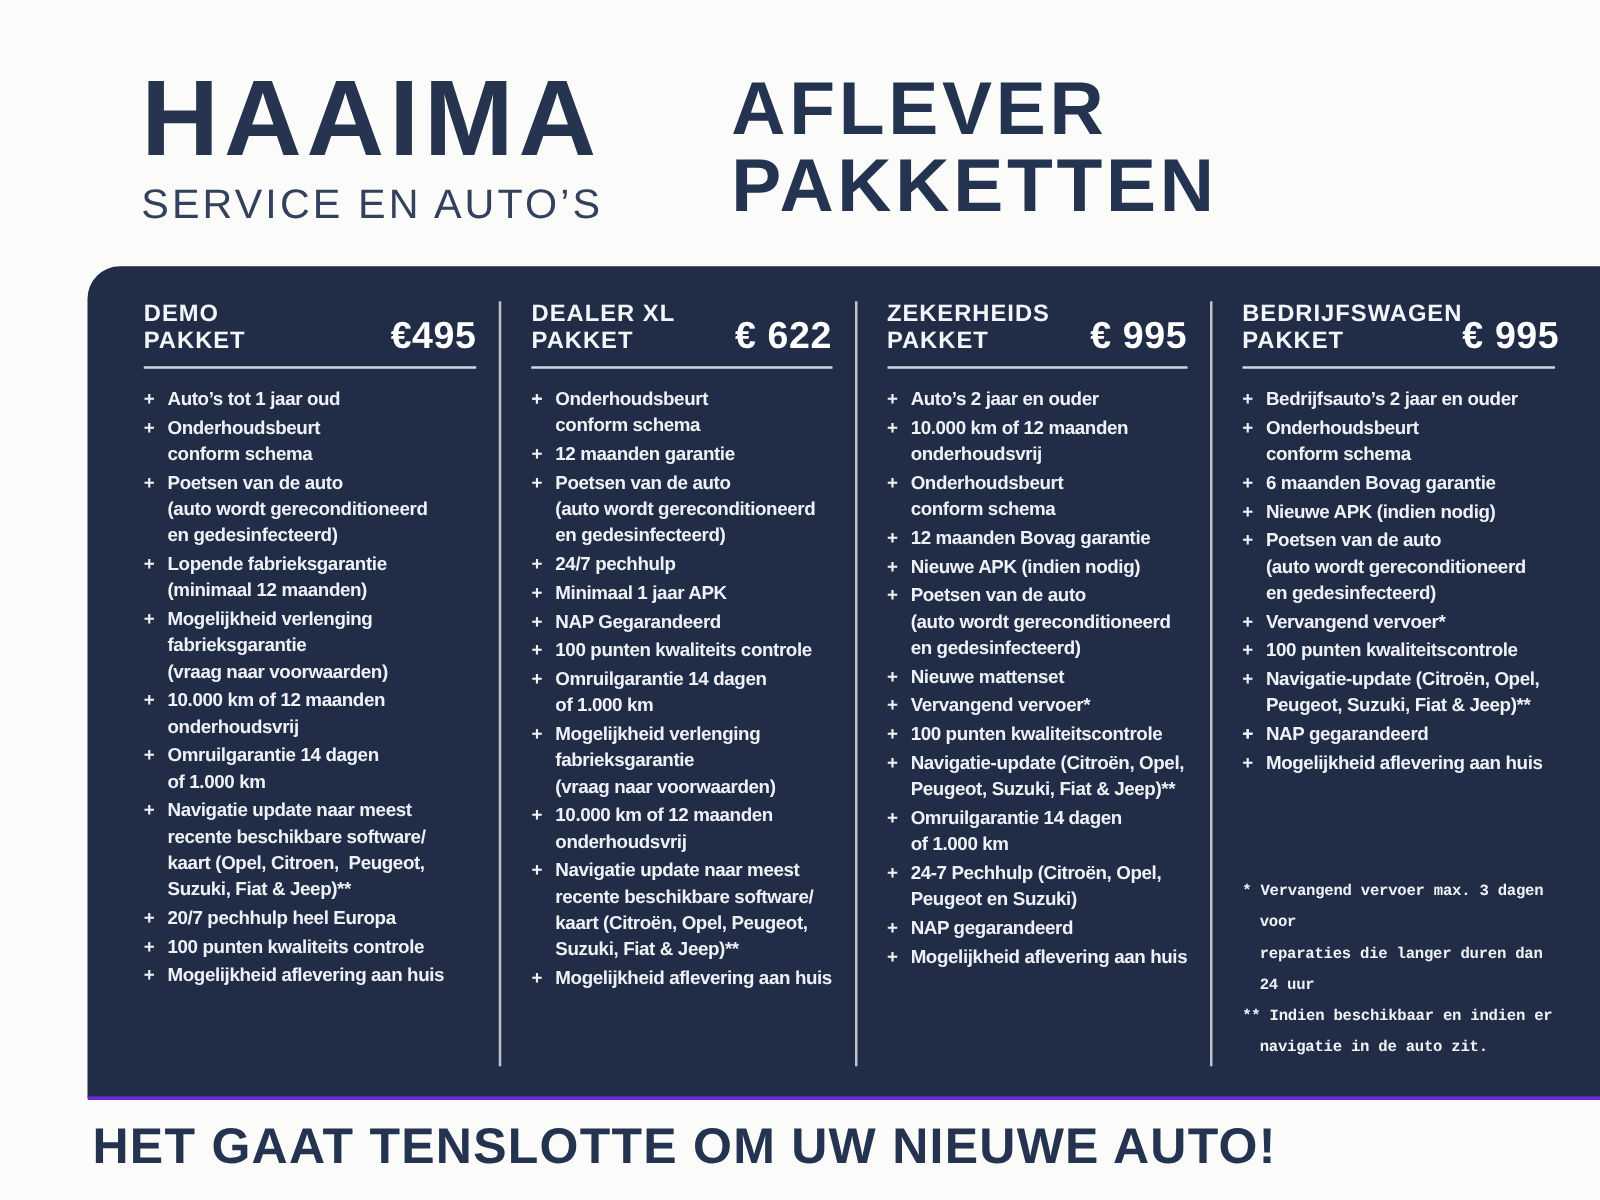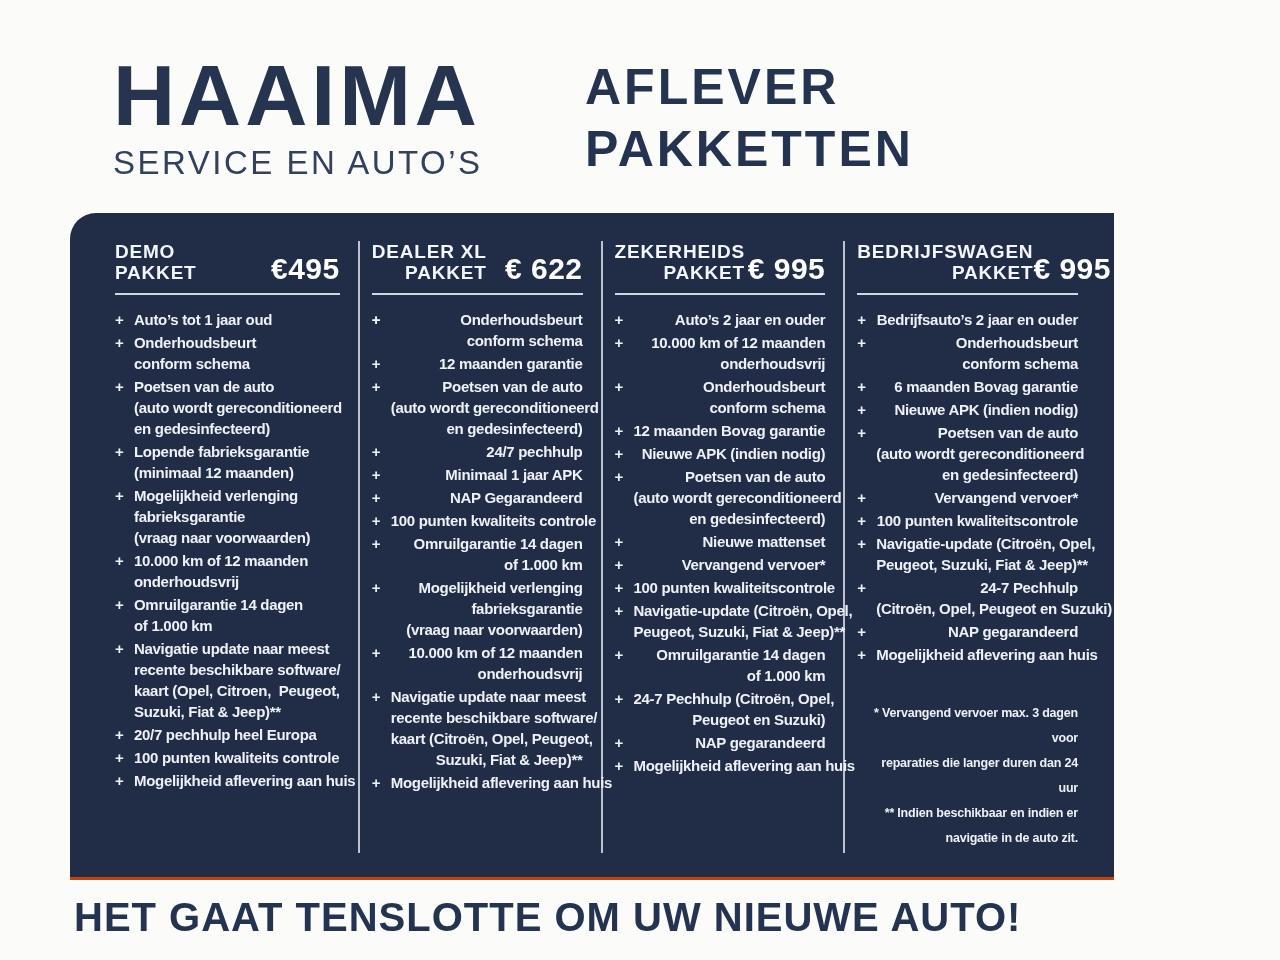--- a/index.html
+++ b/index.html
@@ -17,41 +17,41 @@
   .logo-name {
     font-size: 86px; font-weight: bold; letter-spacing: 4px;
     color: #26344f; line-height: 1;
   }
   .logo-tagline {
     font-size: 33px; font-weight: normal; letter-spacing: 2.5px;
     color: #33415c; margin-top: 6px;
   }
   .heading {
     position: absolute; left: 585px; top: 56px;
-    font-size: 50px; font-weight: bold; letter-spacing: 3px;
+    font-size: 60px; font-weight: bold; letter-spacing: 3px;
     color: #243350; line-height: 62px; white-space: pre-line;
   }
 
   
   .panel {
     position: absolute; left: 70px; top: 213px;
-    width: 1044px; height: 667px;
+    width: 1210px; height: 667px;
     background: #212c46;
     border-radius: 26px 0 0 0;
-    border-bottom: 3px solid #c2410c;
+    border-bottom: 3px solid #6d28d9;
     padding: 28px 28px 24px 45px;
     overflow: hidden;
   }
   .columns {
     display: grid;
     grid-template-columns: 1fr 1fr 1fr 1fr;
     height: 100%;
   }
   .col { padding-right: 18px; min-width: 0; }
-  .col + .col { padding-left: 12px; border-left: 2px solid rgba(229,233,240,0.8); text-align: right; }
+  .col + .col { padding-left: 24px; border-left: 2px solid rgba(229,233,240,0.8); }
   .col-last { display: flex; flex-direction: column; padding-right: 8px; }
 
   .pkg-header {
     display: flex; justify-content: space-between; align-items: flex-end;
     border-bottom: 2px solid rgba(229,233,240,0.9);
     padding-bottom: 10px; margin-bottom: 14px;
   }
   .pkg-title {
     font-size: 19px; font-weight: bold; letter-spacing: 0.8px;
     line-height: 21px; color: #f2f5f9; white-space: pre-line;
@@ -63,21 +63,21 @@
 
   .pkg-list { list-style: none; }
   .pkg-list li {
     position: relative; padding-left: 19px;
     font-size: 15px; font-weight: bold; letter-spacing: -0.3px;
     color: #eef1f6; line-height: 21px; margin-bottom: 2px;
   }
   .pkg-list li .item-text { white-space: pre; }
   .pkg-list li .plus { position: absolute; left: 0; top: 0; font-weight: bold; }
 
-  .footnotes { margin-top: auto; padding-bottom: 2px; }
+  .footnotes { margin-top: auto; padding-bottom: 2px; font-family: Liberation Mono, monospace; }
   .fn {
     font-size: 12.5px; font-weight: bold; letter-spacing: -0.2px;
     color: #eef1f6; line-height: 25px;
     white-space: pre-line; padding-left: 14px; text-indent: -14px;
   }
 
   
   .footer {
     position: absolute; left: 74px; top: 895px;
     font-size: 40px; font-weight: bold; letter-spacing: 1px;
@@ -206,22 +206,21 @@
 conform schema</span></li>
           <li><span class="plus">+</span><span class="item-text">6 maanden Bovag garantie</span></li>
           <li><span class="plus">+</span><span class="item-text">Nieuwe APK (indien nodig)</span></li>
           <li><span class="plus">+</span><span class="item-text">Poetsen van de auto
 (auto wordt gereconditioneerd
 en gedesinfecteerd)</span></li>
           <li><span class="plus">+</span><span class="item-text">Vervangend vervoer*</span></li>
           <li><span class="plus">+</span><span class="item-text">100 punten kwaliteitscontrole</span></li>
           <li><span class="plus">+</span><span class="item-text">Navigatie-update (Citroën, Opel,
 Peugeot, Suzuki, Fiat &amp; Jeep)**</span></li>
-          <li><span class="plus">+</span><span class="item-text">24-7 Pechhulp
-(Citroën, Opel, Peugeot en Suzuki)</span></li>
+          <li><span class="plus">+</span></li>
           <li><span class="plus">+</span><span class="item-text">NAP gegarandeerd</span></li>
           <li><span class="plus">+</span><span class="item-text">Mogelijkheid aflevering aan huis</span></li>
         </ul>
       <div class="footnotes">
         <p class="fn">* Vervangend vervoer max. 3 dagen voor
 reparaties die langer duren dan 24 uur</p>
         <p class="fn">** Indien beschikbaar en indien er
 navigatie in de auto zit.</p>
       </div>
     </div>

